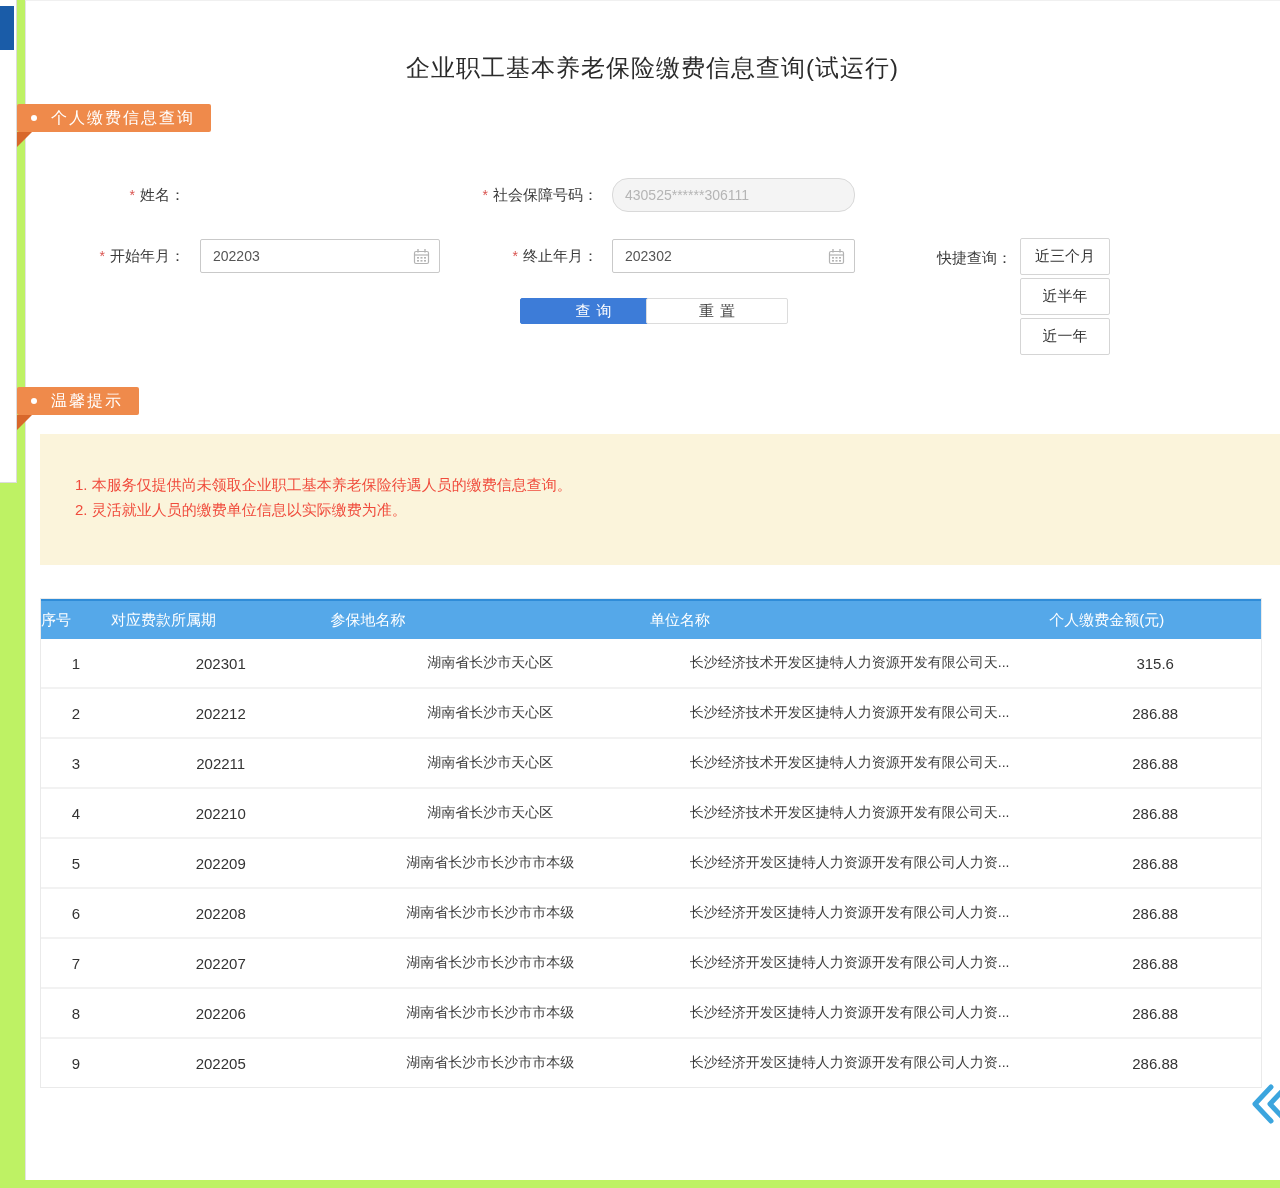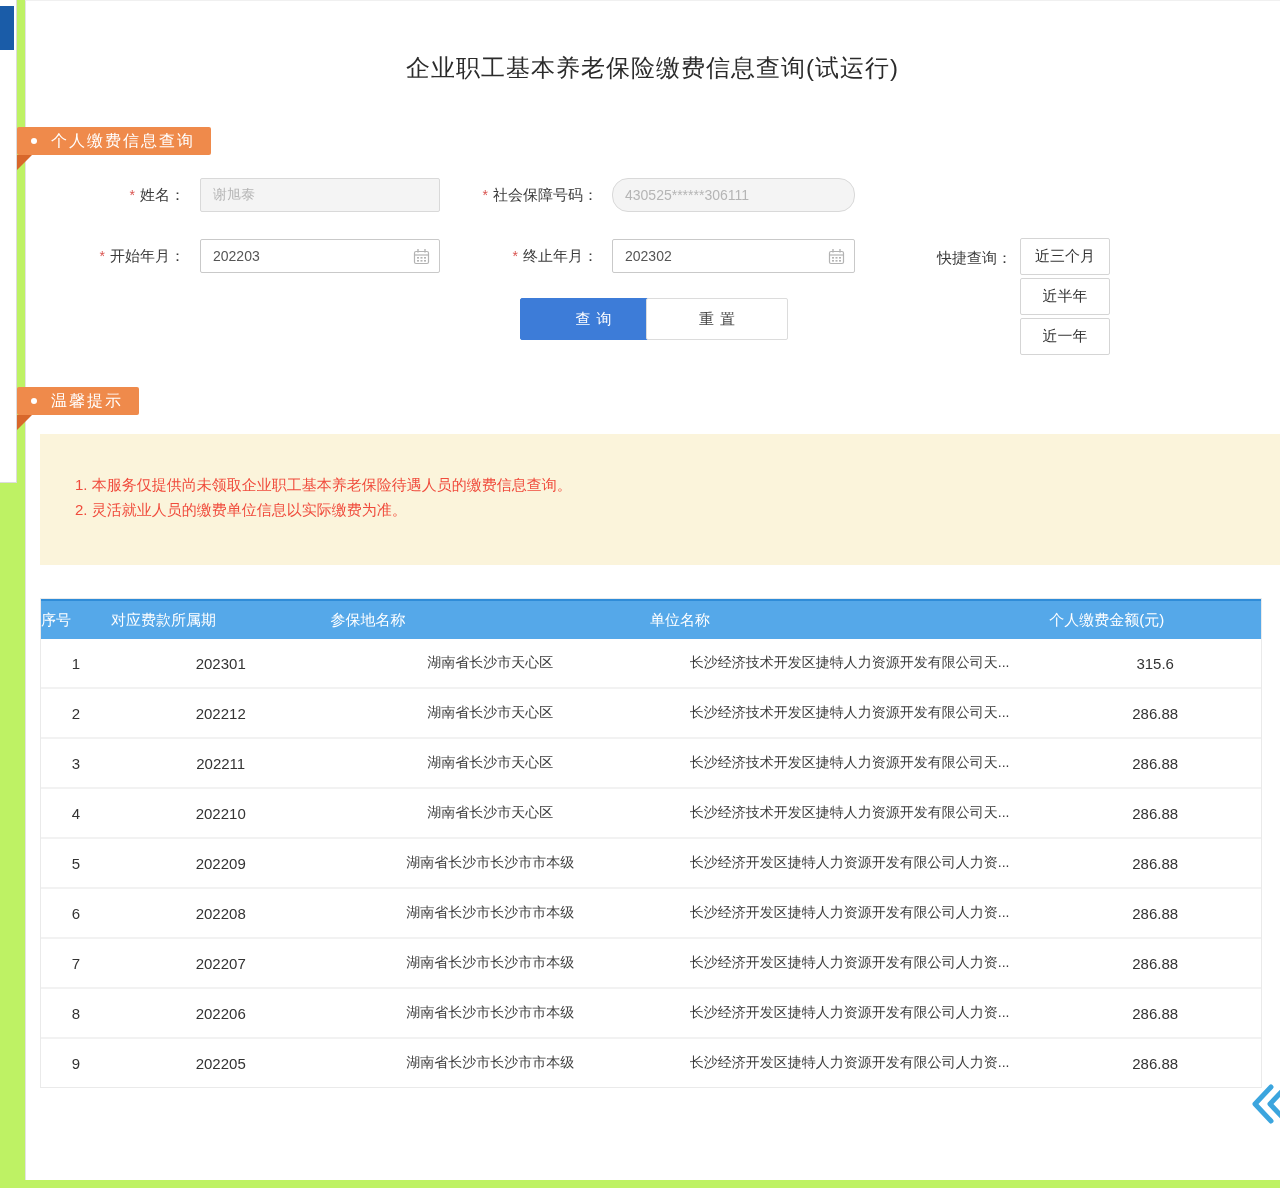--- a/index.html
+++ b/index.html
@@ -18,39 +18,39 @@
   .title{position:absolute;left:25px;top:52px;width:1255px;text-align:center;margin:0;
     font-size:24px;font-weight:500;color:#2b2b2b;letter-spacing:1px;}
 
   
   .badge{position:absolute;left:17px;height:28px;line-height:28px;background:var(--accent-orange,#ef8a4b);
     color:#fff;font-size:16px;letter-spacing:2px;border-radius:2px;padding:0 16px 0 14px;
     display:flex;align-items:center;z-index:3;}
   .badge .dot{width:6px;height:6px;border-radius:50%;background:#fff;margin-right:14px;flex:none;}
   .badge .fold{position:absolute;left:0;top:28px;width:0;height:0;
     border-top:15px solid var(--fold-orange,#d8672b);border-right:15px solid transparent;}
-  .badge-query{top:127px;}
+  .badge-query{top:104px;}
   .badge-tips{top:387px;}
 
   
   .flabel{position:absolute;height:34px;line-height:34px;font-size:15px;color:#3a3a3a;
     display:flex;justify-content:flex-end;align-items:center;white-space:nowrap;}
   .req{color:#d9534f;margin-right:5px;font-size:14px;}
   .tinput{position:absolute;height:34px;box-sizing:border-box;border:1px solid #d9d9d9;border-radius:2px;
     font-size:14px;padding:0 30px 0 12px;font-family:inherit;outline:none;background:#fff;color:#555;}
   .tinput.disabled{background:#f4f4f4;color:#b5b5b5;padding-right:12px;}
   .cal-icon{position:absolute;pointer-events:none;}
 
   .quick-label{position:absolute;left:928px;top:239px;width:84px;height:37px;line-height:37px;
     font-size:15px;color:#3a3a3a;text-align:right;}
   .quick-group{position:absolute;left:1020px;top:238px;display:flex;gap:3px;flex-direction:column;}
   .quick-btn{height:37px;background:#fff;border:1px solid #d5d5d5;border-radius:2px;
     font-size:15px;color:#333;font-family:inherit;cursor:pointer;padding:0 14px;}
 
-  .btn{position:absolute;top:298px;height:42px;border-radius:2px;font-size:15px;font-family:inherit;
+  .btn{position:absolute;top:298px;height:26px;border-radius:2px;font-size:15px;font-family:inherit;
     cursor:pointer;letter-spacing:6px;text-indent:6px;}
   .btn-primary{left:520px;width:147px;background:var(--primary-blue,#3d7cd8);border:1px solid var(--primary-blue,#3d7cd8);color:#fff;}
   .btn-plain{left:646px;width:142px;background:#fff;border:1px solid #dcdcdc;color:#444;}
 
   
   .notice{position:absolute;left:40px;top:434px;width:1240px;height:131px;
     background:var(--notice-bg,#fbf4db);box-sizing:border-box;padding:38px 20px 0 35px;}
   .notice-line{font-size:15px;color:var(--notice-text,#f04b3c);line-height:25px;}
 
   
@@ -83,21 +83,20 @@
   <div class="badge badge-query">
     <span class="dot"></span>
     <span>个人缴费信息查询</span>
     <span class="fold"></span>
   </div>
 
   <div class="flabel" style="left:60px;top:178px;width:125px;">
     <span class="req">*</span>
     <span>姓名：</span>
   </div>
-  <input class="tinput disabled" style="left: 200px; top: 178px; width: 240px;" readonly="" value="谢旭泰">
 
   <div class="flabel" style="left:445px;top:178px;width:153px;">
     <span class="req">*</span>
     <span>社会保障号码：</span>
   </div>
   <input class="tinput disabled" style="left: 612px; top: 178px; width: 243px; border-radius: 16px;" readonly="" value="430525******306111">
 
   <div class="flabel" style="left:60px;top:239px;width:125px;">
     <span class="req">*</span>
     <span>开始年月：</span>

